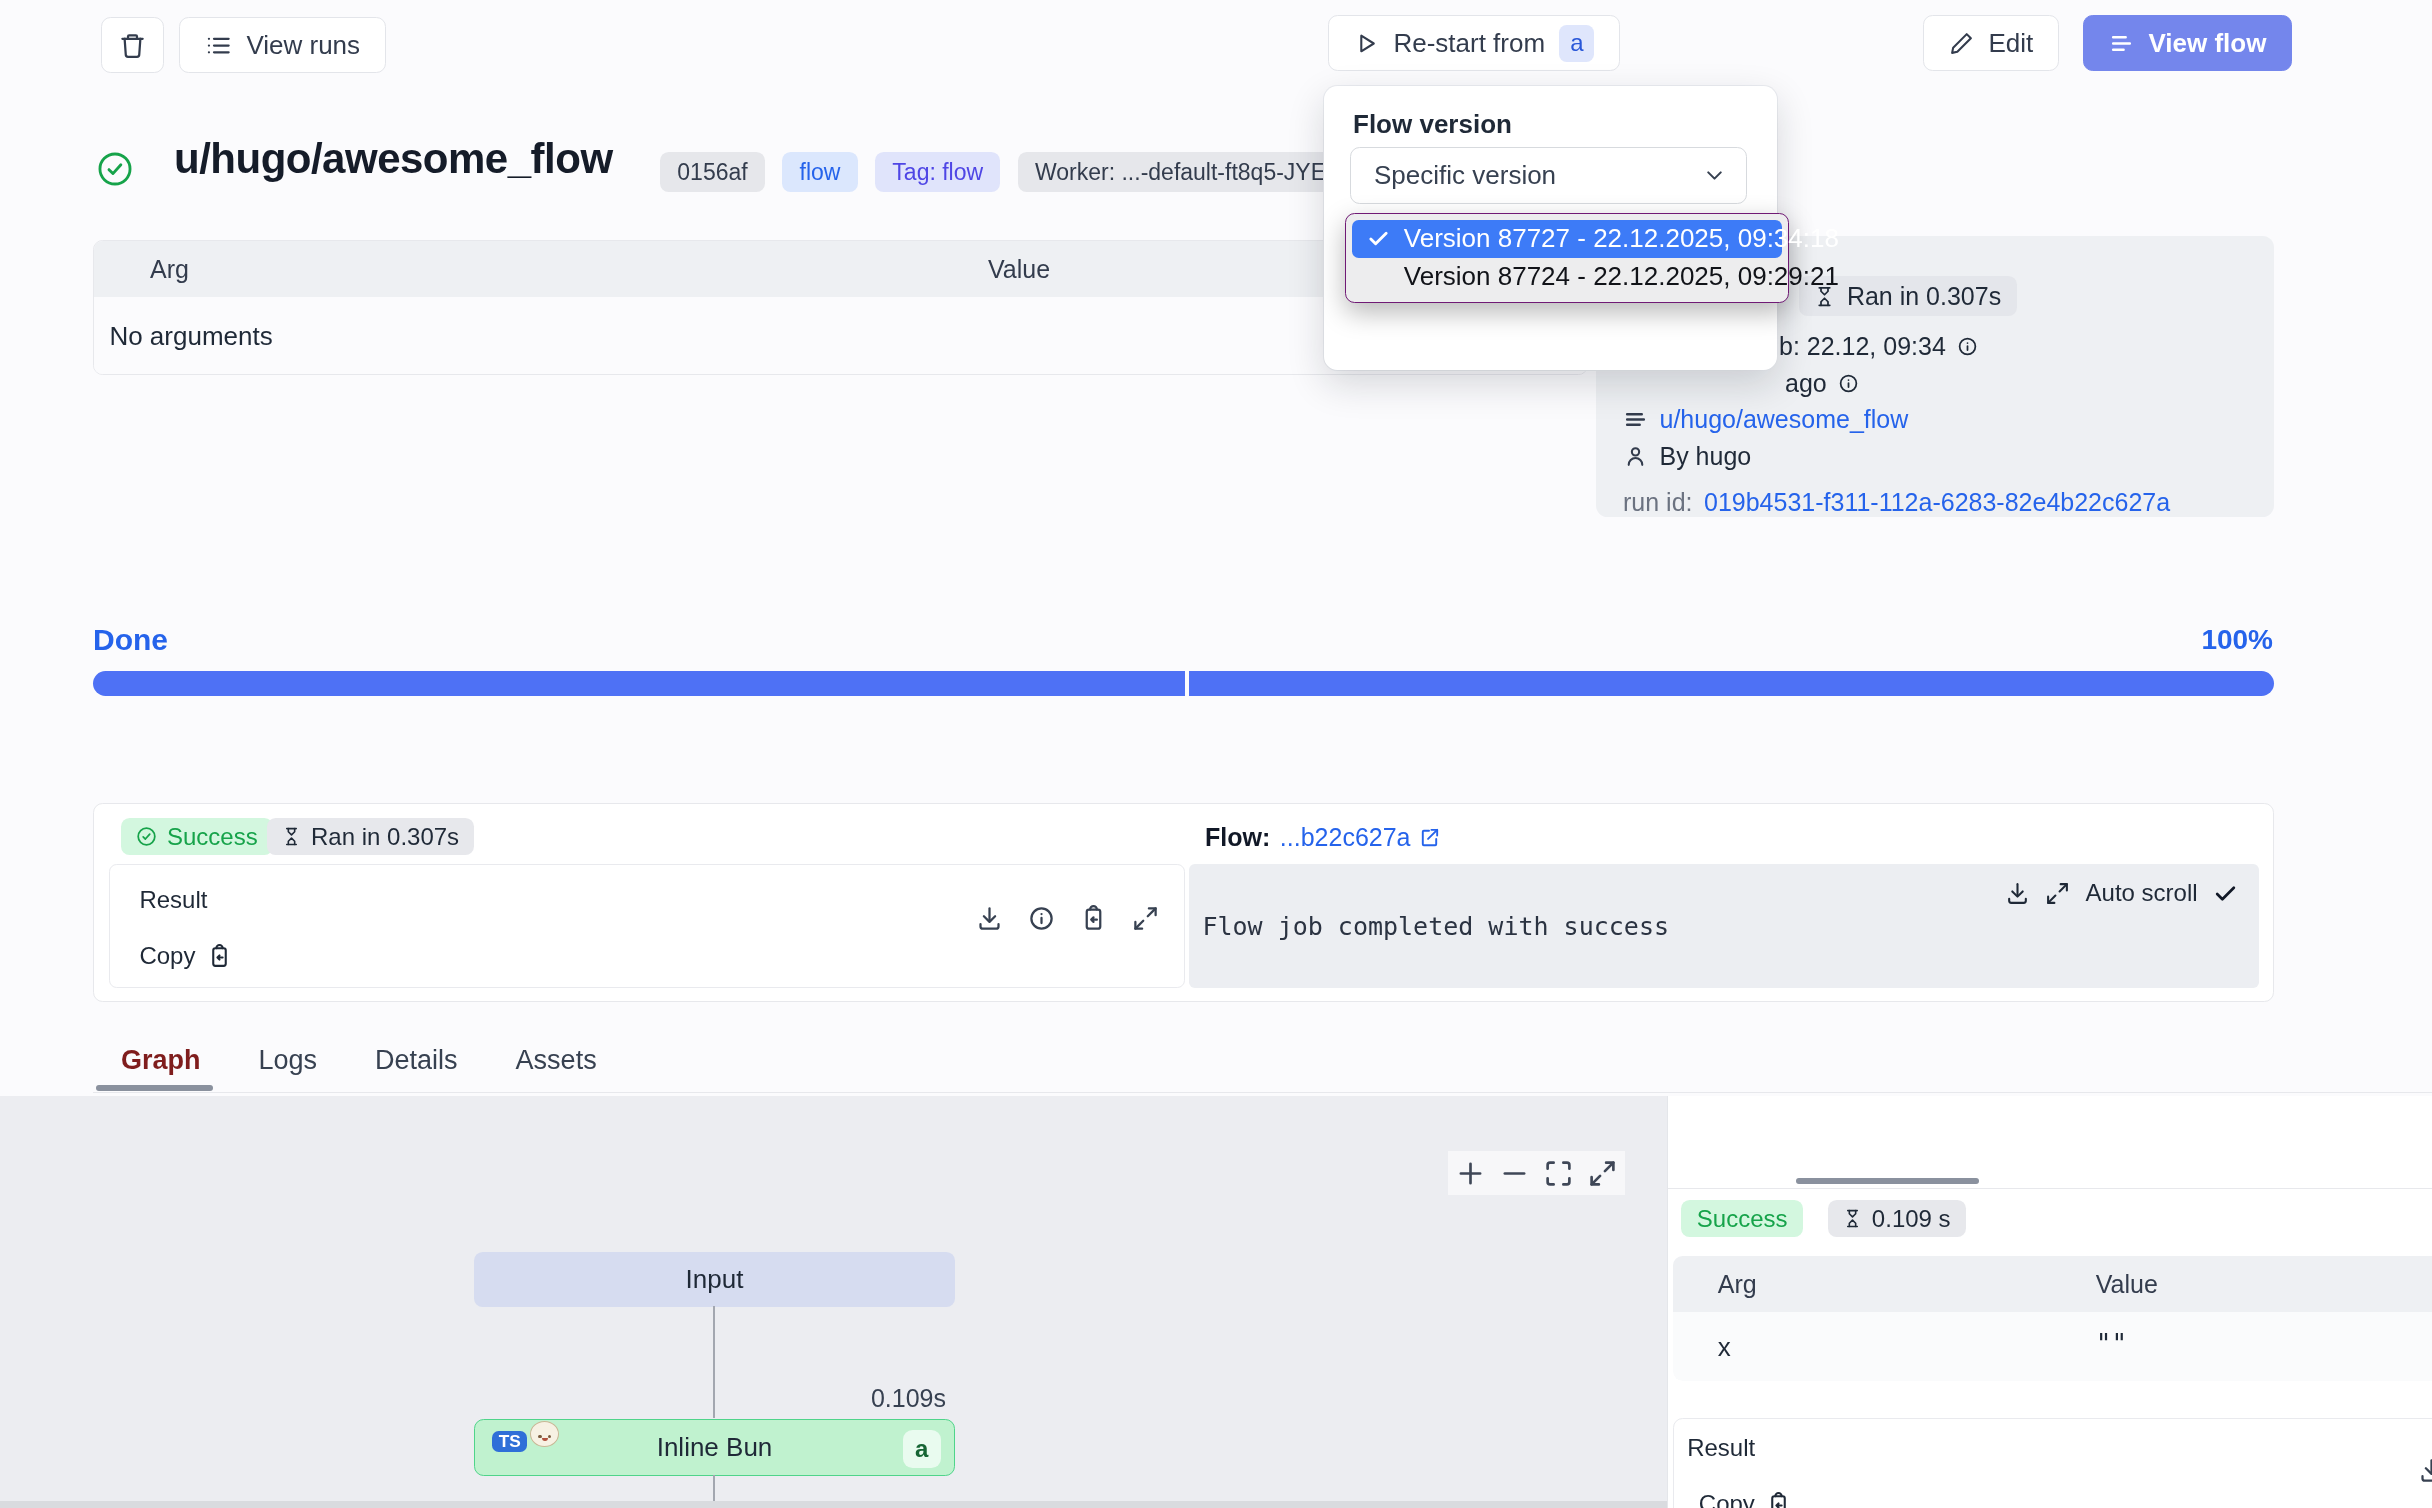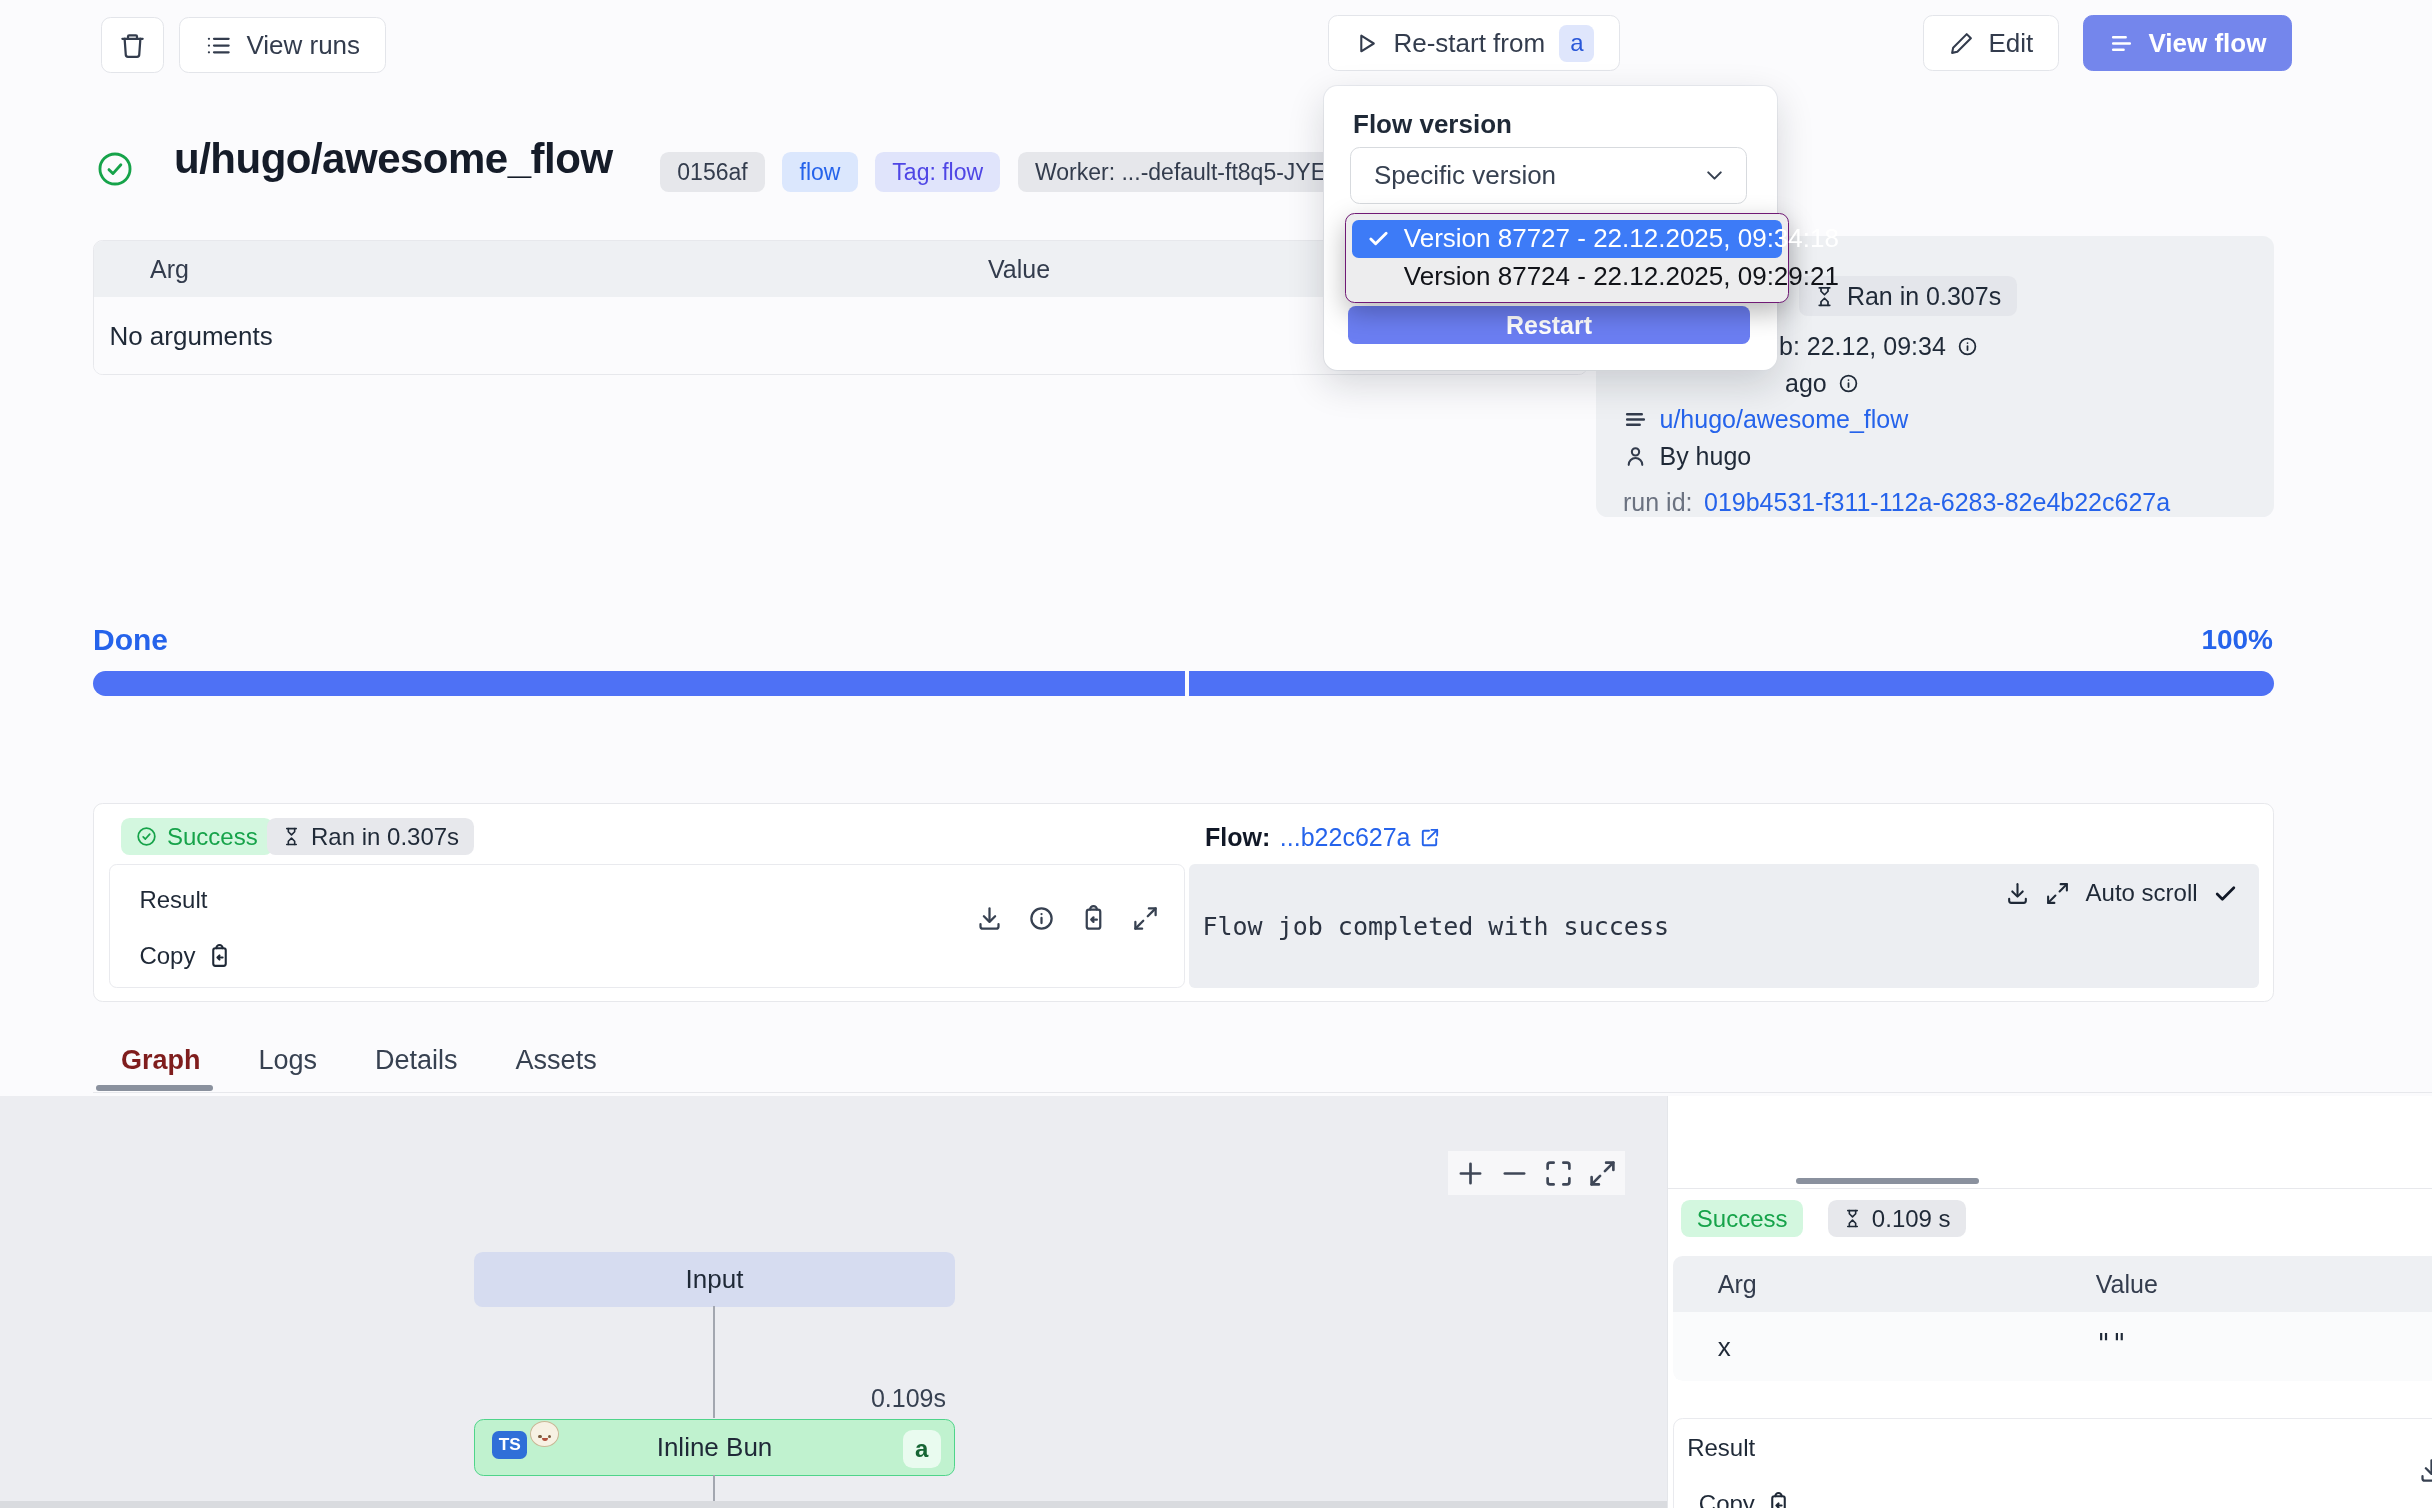--- a/index.html
+++ b/index.html
@@ -100,21 +100,21 @@
   .tab-border { position:absolute; left:93px; right:0; top:1092px; height:1px; background:#e7e8ec; }
 
   
   .graph-area { position:absolute; left:0; top:1096px; width:1667px; height:412px; background:#ecedf1; overflow:hidden; }
   .graph-toolbar { position:absolute; left:1448px; top:55px; width:177px; height:44px; background:#f7f7f9; display:flex; align-items:center; justify-content:space-around; color:#3f4757; }
   .gnode { position:absolute; display:flex; align-items:center; justify-content:center; font-size:26px; color:#1f2937; }
   .gnode.input { left:474px; top:156px; width:481px; height:55px; background:#d6dcf0; border-radius:8.6px; }
   .gnode.bun { left:474px; top:323px; width:481px; height:57px; background:#c0f2cf; border:1.9px solid #4fd48a; border-radius:9.6px; }
   .gedge { position:absolute; width:1.9px; background:#a3a7b0; }
   .gdur { position:absolute; left:826px; top:288px; width:120px; text-align:right; font-size:25px; color:#374151; }
-  .ts-ic { position:absolute; left:17.3px; top:10.6px; width:35px; height:28px; background:#2f6fd8; border-radius:6.7px; color:#fff;
+  .ts-ic { position:absolute; left:17.3px; top:10.6px; width:35px; height:21px; background:#2f6fd8; border-radius:6.7px; color:#fff;
            display:flex; align-items:center; justify-content:center; font-size:17.3px; font-weight:700; }
   .bun-ic { position:absolute; left:38px; top:-9.6px; width:29px; height:26px; background:#f7f1e3; border:1px solid #c9b795; border-radius:50%; }
   .bun-ic .e { position:absolute; width:3.8px; height:3.8px; border-radius:50%; background:#7a5c3e; top:12.5px; }
   .bun-ic .e1 { left:6.7px; } .bun-ic .e2 { left:16.3px; }
   .bun-ic .m { position:absolute; left:10.6px; top:16.3px; width:5.8px; height:2.9px; border-radius:0 0 5.8px 5.8px; background:#b0503c; }
   .node-badge { position:absolute; right:13.4px; top:9.6px; width:38px; height:38px; background:#e9fbef; border-radius:9.6px;
                 display:flex; align-items:center; justify-content:center; font-size:24px; font-weight:700; color:#166534; }
   .graph-bottom { position:absolute; left:0; bottom:0; width:100%; height:6.7px; background:#d9dbdf; }
 
   
@@ -271,21 +271,20 @@
   <div class="version-popup">
     <div class="vp-label">Flow version</div>
     <div class="vp-select">
       <span>Specific version</span>
       <span style="color:#374151;">
         <svg width="25" height="25" viewBox="0 0 24 24" fill="none" stroke="currentColor" stroke-width="2" stroke-linecap="round" stroke-linejoin="round">
             <path d="M6 9l6 6 6-6"></path>
           </svg>
       </span>
     </div>
-    <div class="vp-restart">Restart</div>
   </div>
 
   <div class="native-list">
     <div class="native-opt sel">
       <span class="chk">
         <svg width="23" height="23" viewBox="0 0 24 24" fill="none" stroke="currentColor" stroke-width="3" stroke-linecap="round" stroke-linejoin="round">
             <path d="M4 12.5l5 5L20 6.5"></path>
           </svg>
       </span>
       <span>Version 87727 - 22.12.2025, 09:34:18</span>

